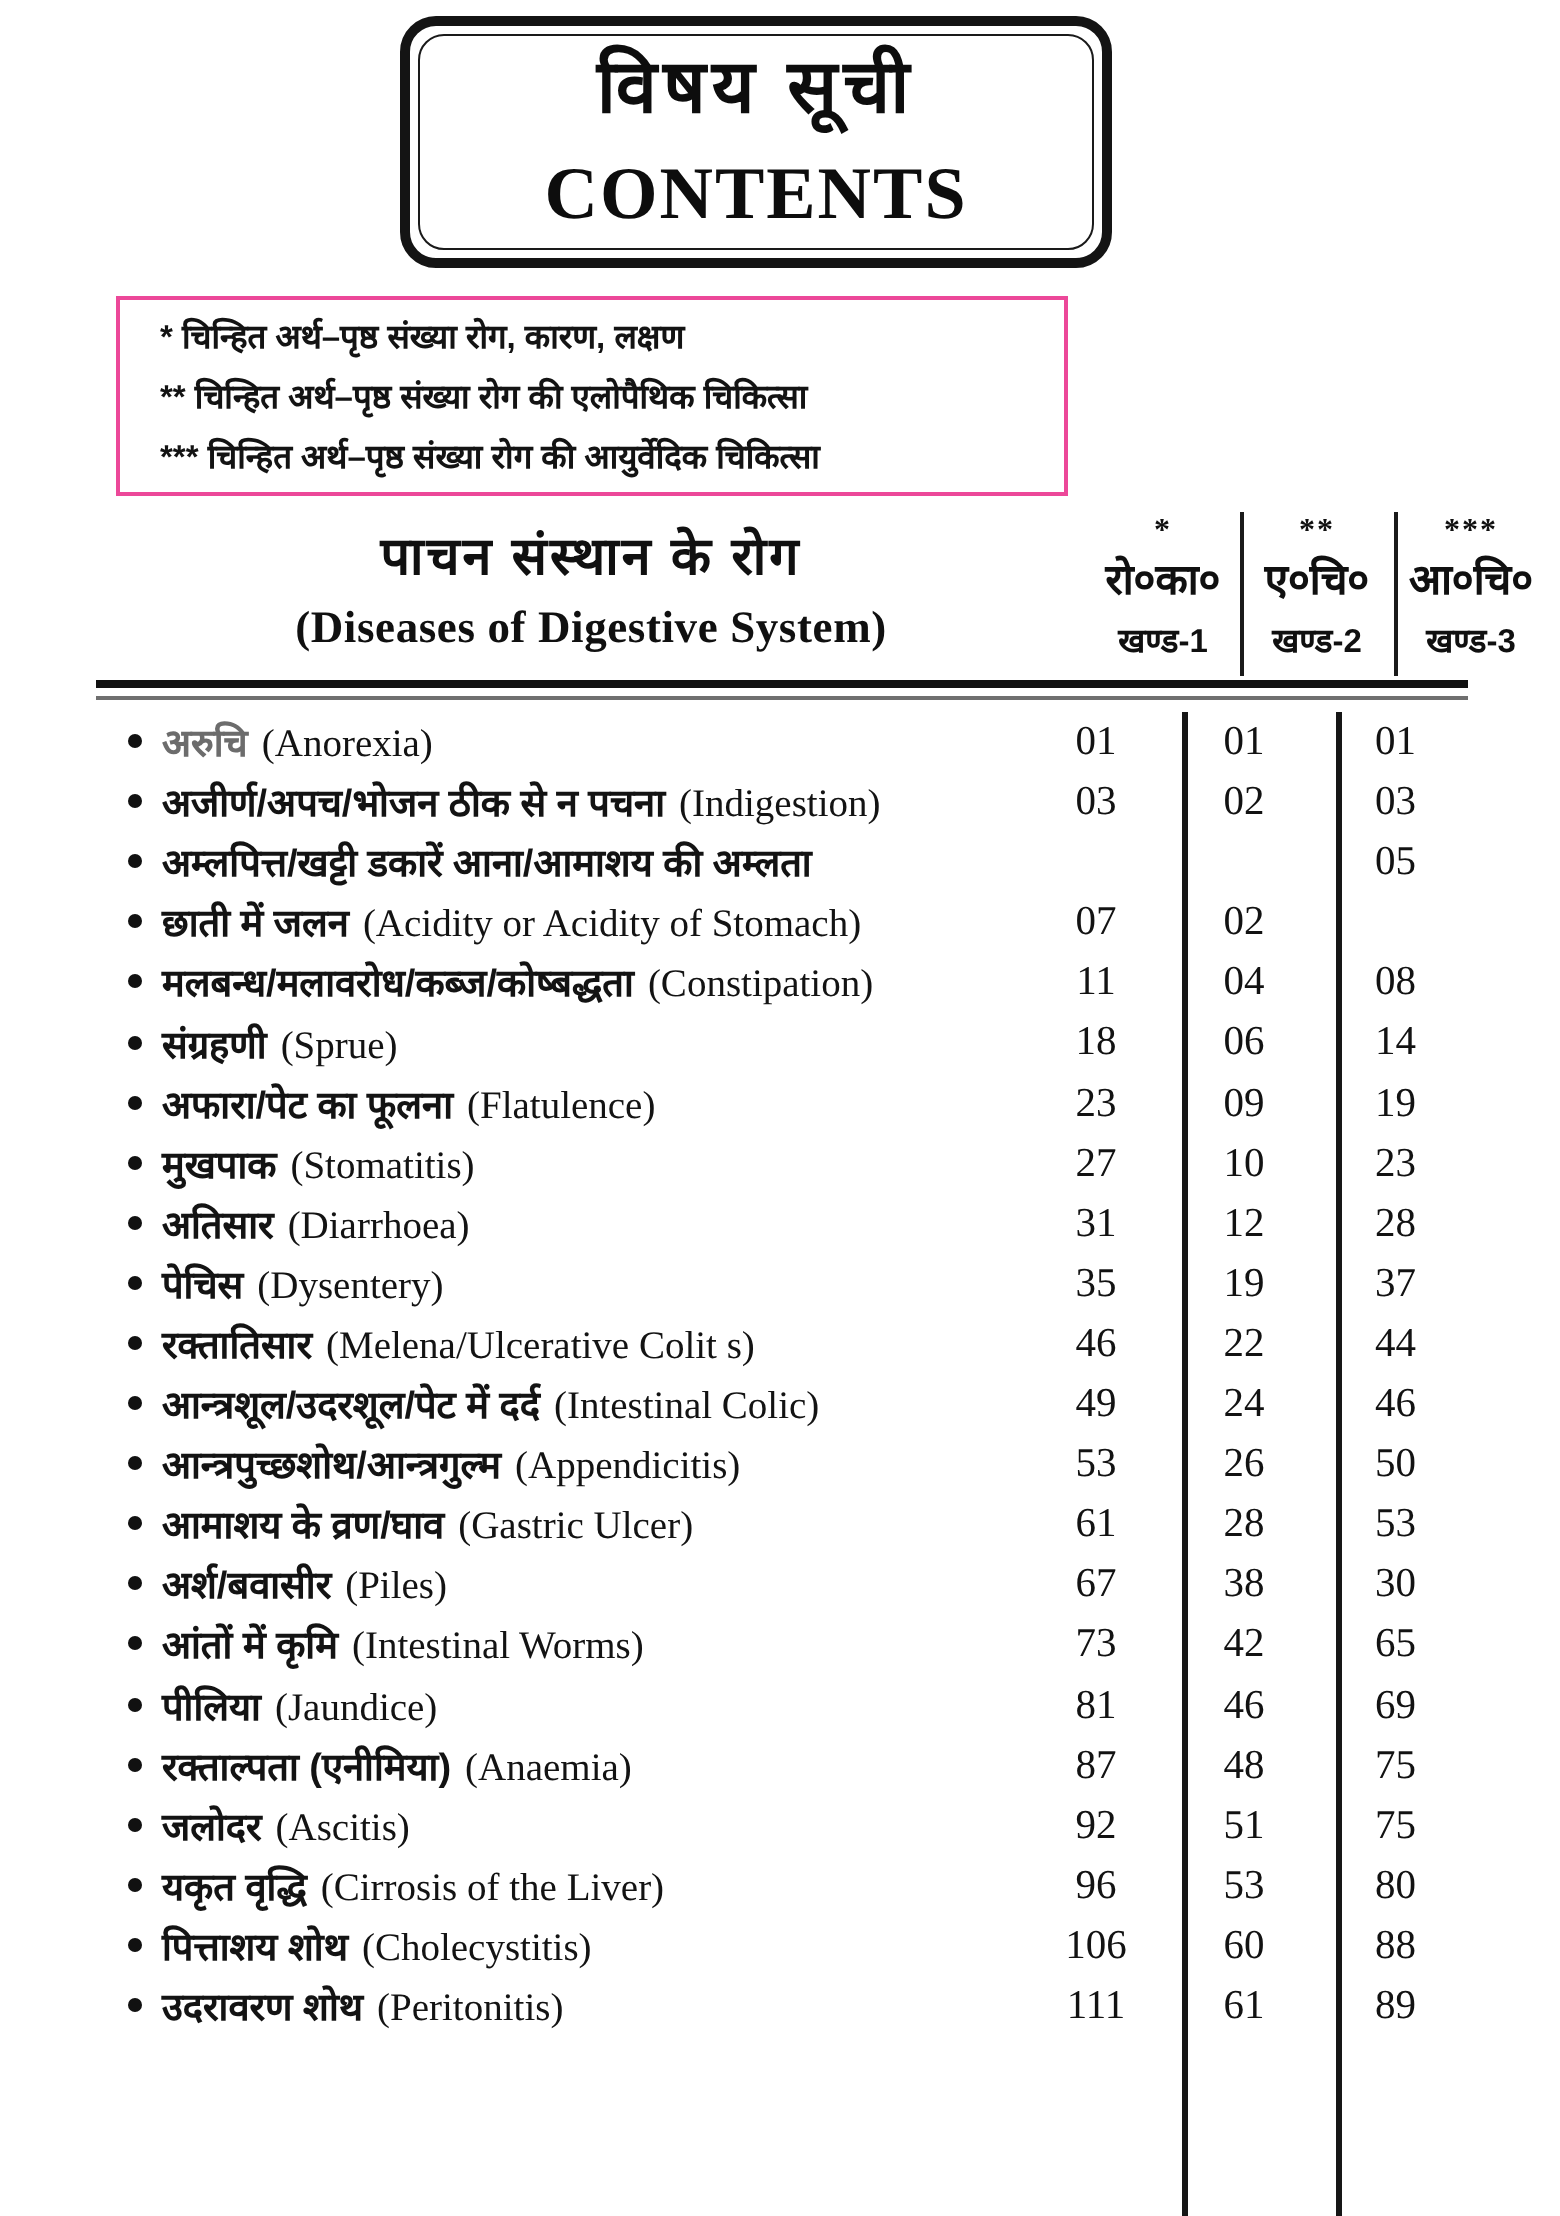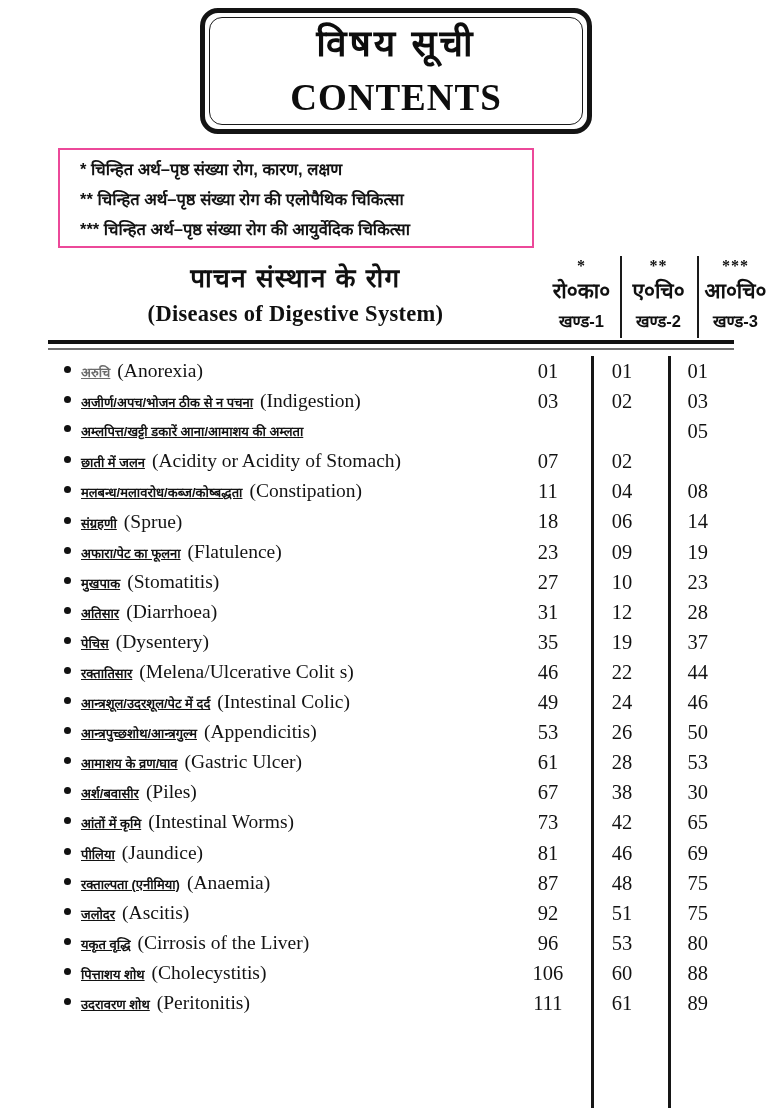--- a/index.html
+++ b/index.html
@@ -14,21 +14,21 @@
     font-family: "Liberation Serif", "DejaVu Serif", serif;
     color: #121212;
     overflow: hidden;
   }
 
   
   #title-box {
     position: absolute;
     left: 200px;
     top: 8px;
-    width: 392px;
+    width: 356px;
     height: 126px;
     border: 5px solid #141414;
     border-radius: 18px;
     box-sizing: border-box;
     background: #fff;
   }
   #title-box-inner {
     position: absolute;
     left: 4px;
     top: 4px;
@@ -191,24 +191,23 @@
     height: 7px;
     border-radius: 50%;
     background: #111;
     margin-right: 10px;
     flex: 0 0 auto;
     position: relative;
     top: -4px;
   }
   .label-hi {
     font-family: "Liberation Sans", "DejaVu Sans", sans-serif;
-    font-size: 13px;
+    font-size: 19px;
     font-weight: 600;
     color: #131313;
-    text-decoration: underline;
   }
   .label-en {
     font-family: "Liberation Serif", "DejaVu Serif", serif;
     font-size: 19.5px;
     color: #131313;
     margin-left: 7px;
     text-align: center;
   }
   .cell {
     width: 77px;

